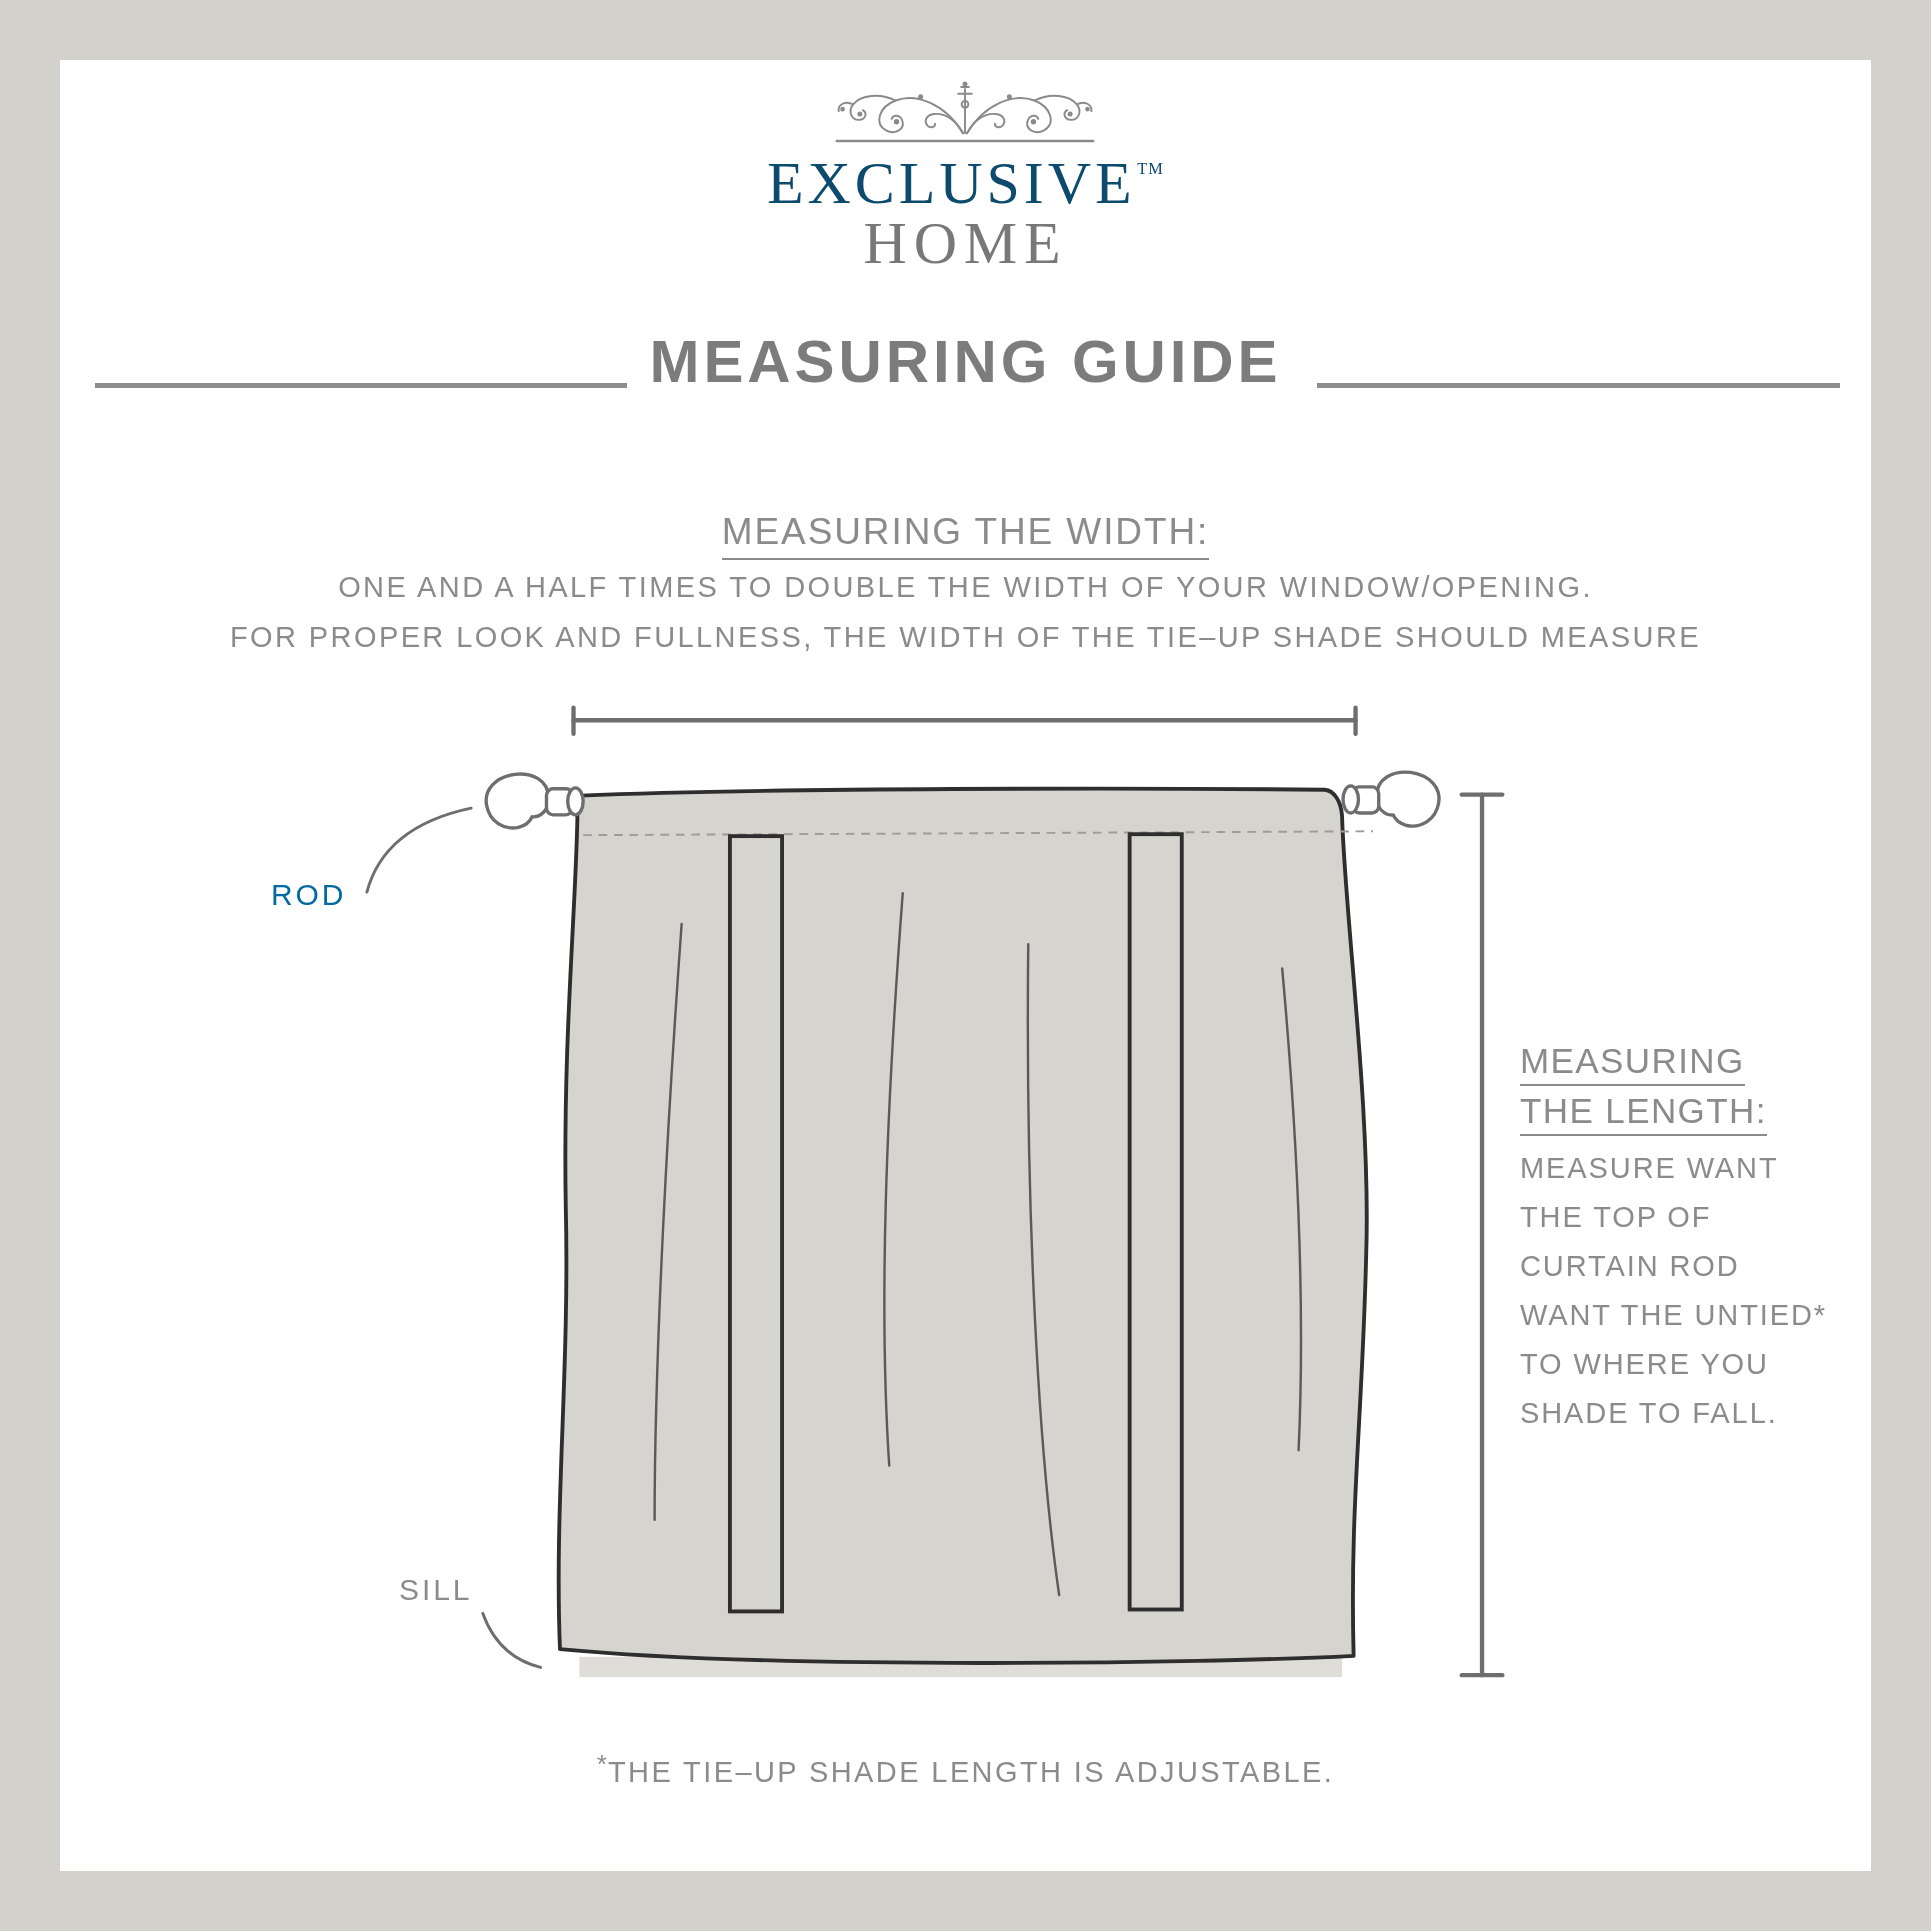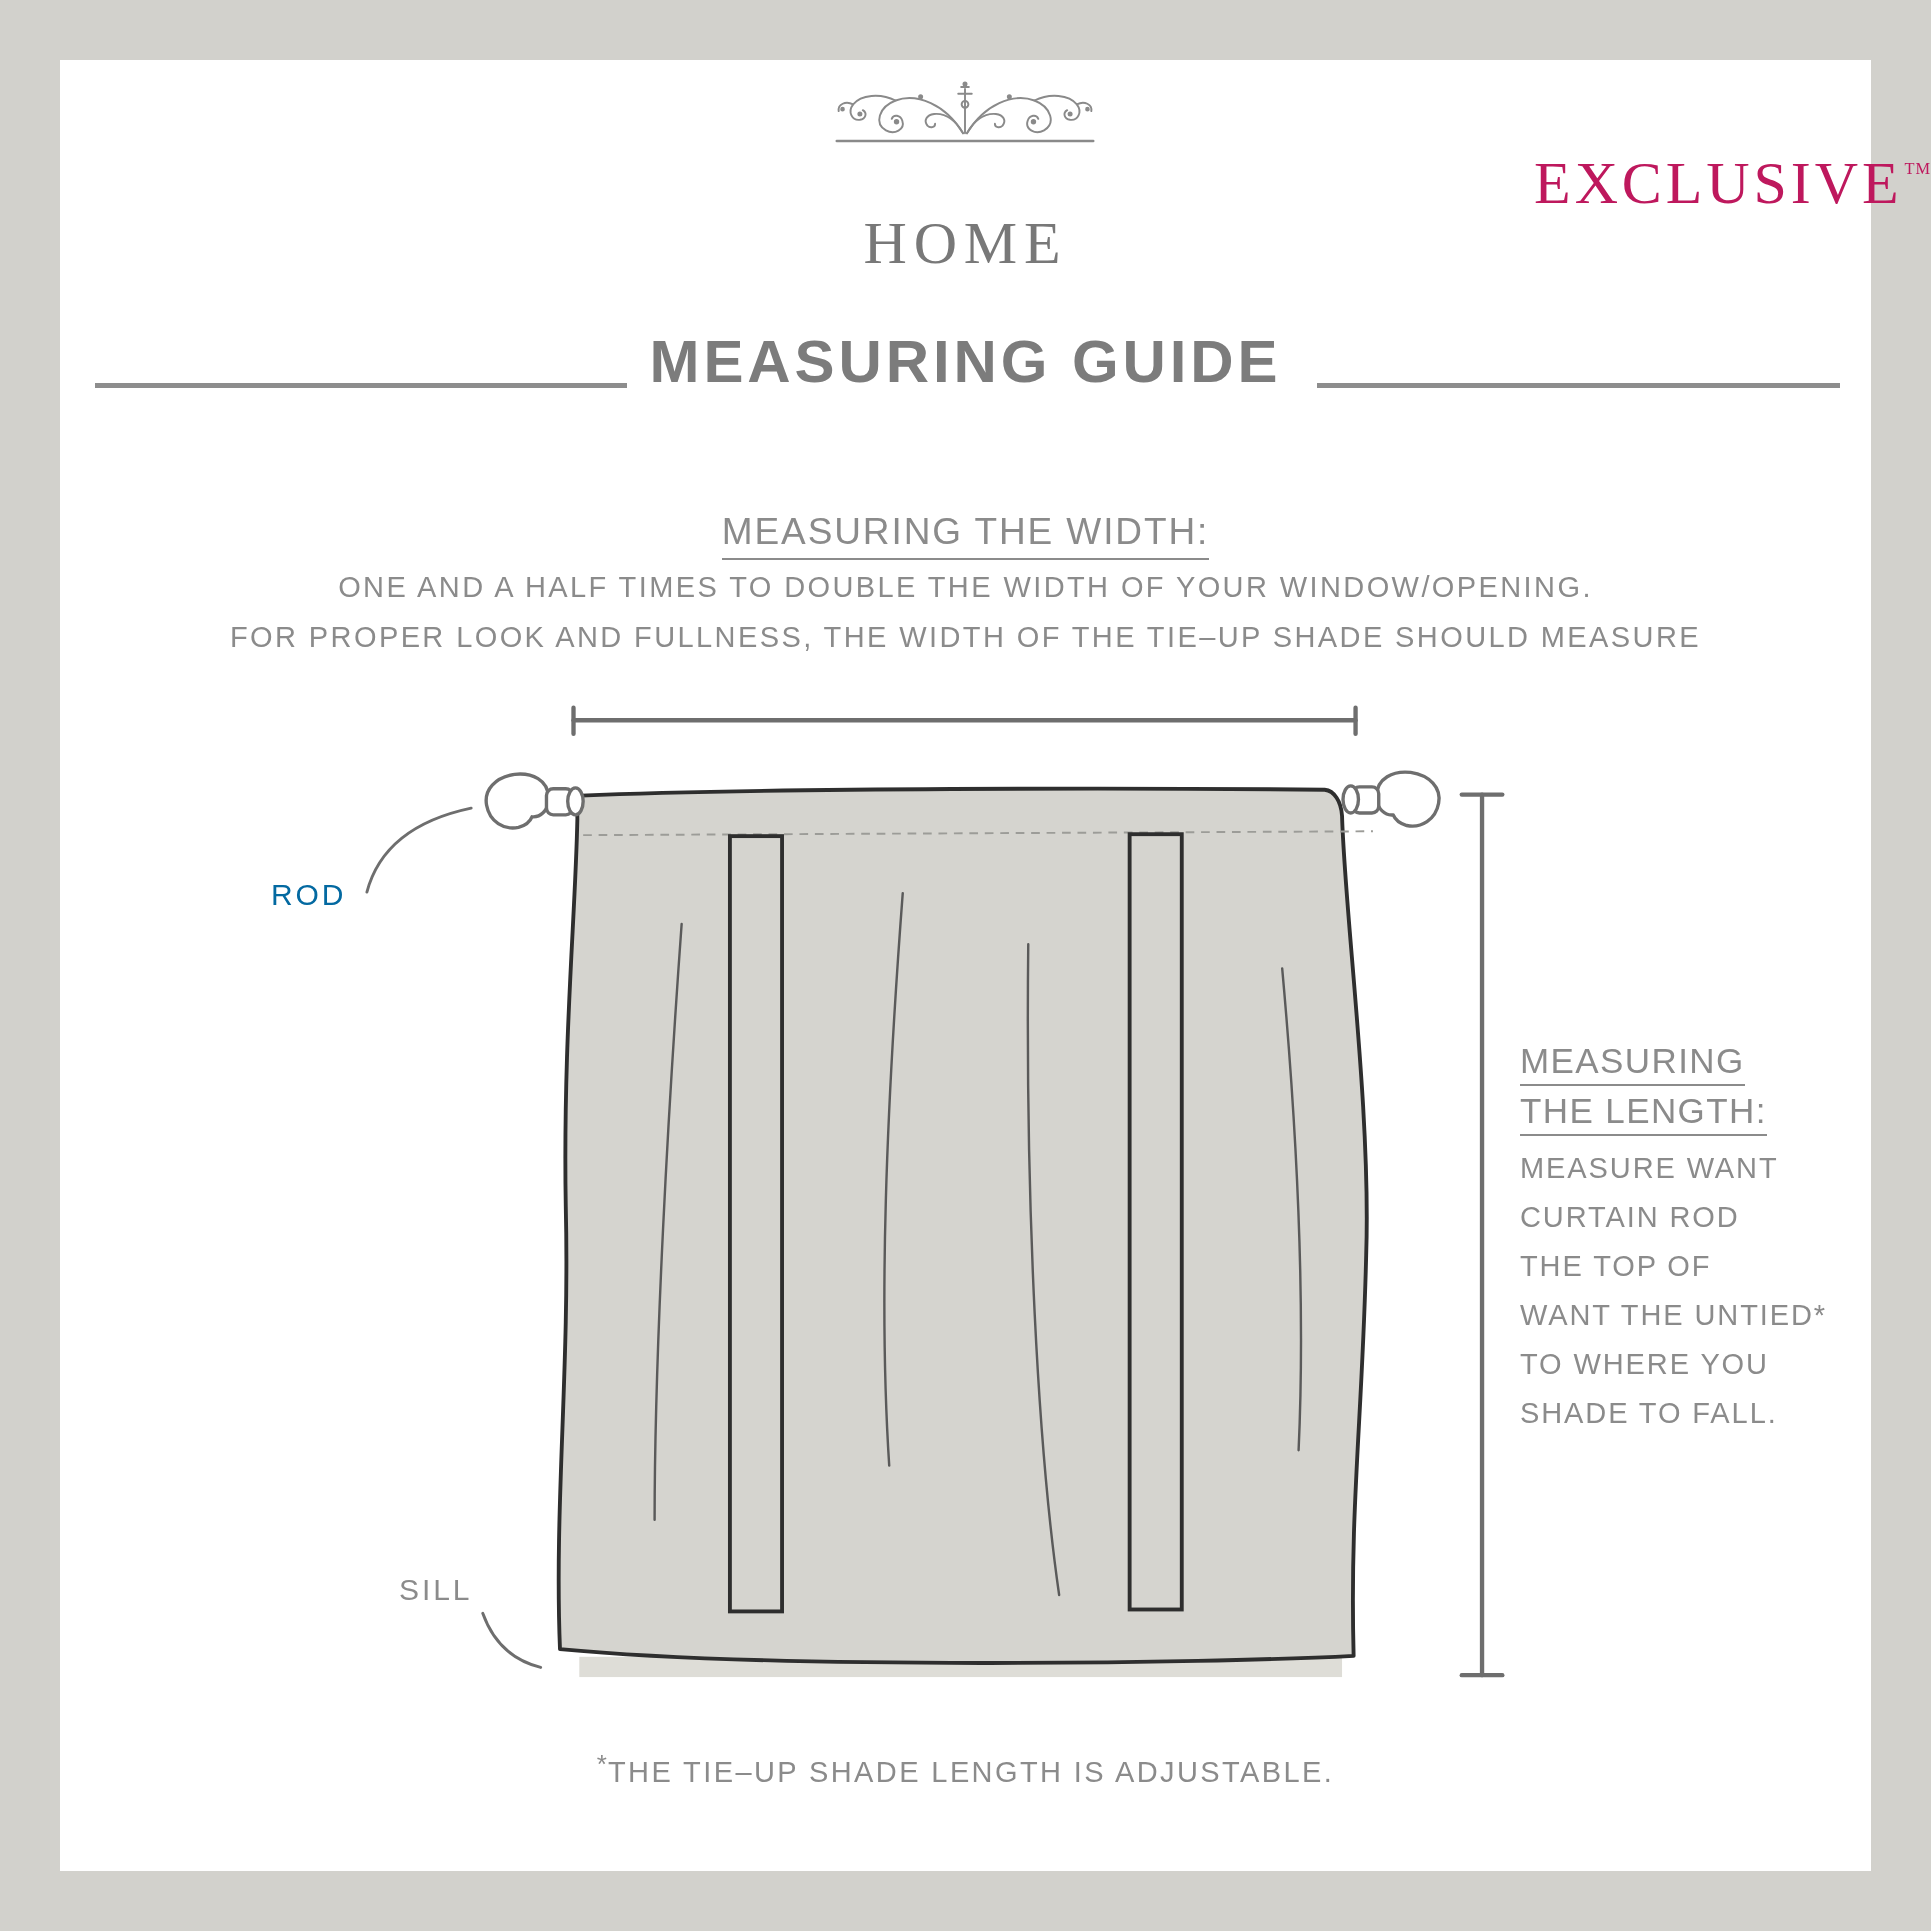--- a/index.html
+++ b/index.html
@@ -13,21 +13,21 @@
   #sheet{
     position:absolute;left:60px;top:60px;
     width:1811px;height:1811px;
     background:#ffffff;
   }
   .abs{position:absolute;}
   .center-row{left:0;width:1931px;text-align:center;}
   
   #brand-line1{
     top:153px;font-family:"Liberation Serif", serif;
-    font-size:60px;letter-spacing:3.9px;color:#be185d;line-height:1;text-align:right;
+    font-size:60px;letter-spacing:3.9px;color:#0c4a6e;line-height:1;
   }
   #brand-tm{font-size:16.4px;letter-spacing:1px;vertical-align:29px;margin-left:1.9px;}
   #brand-line2{
     top:213px;font-family:"Liberation Serif", serif;
     font-size:60px;letter-spacing:6.8px;color:#787878;line-height:1;
   }
   
   #page-title{
     top:332px;font-size:60px;font-weight:bold;letter-spacing:3.9px;
     color:#7c7c7c;line-height:1;
@@ -171,22 +171,22 @@
   </svg>
 
   <div class="abs" id="rod-label">ROD</div>
   <div class="abs" id="sill-label">SILL</div>
 
   <div class="abs" id="length-block">
     <div><span class="length-heading-line">MEASURING</span></div>
     <div><span class="length-heading-line">THE LENGTH:</span></div>
     <div id="length-body">
       <div>MEASURE WANT</div>
+      <div>THE TOP OF</div>
       <div>CURTAIN ROD</div>
-      <div>THE TOP OF</div>
       <div>WANT THE UNTIED*</div>
       <div>TO WHERE YOU</div>
       <div>SHADE TO FALL.</div>
     </div>
   </div>
 
   <div class="abs center-row" id="footnote">
     <span class="asterisk">*</span><span>THE TIE–UP SHADE LENGTH IS ADJUSTABLE.</span>
   </div>
 </div>

